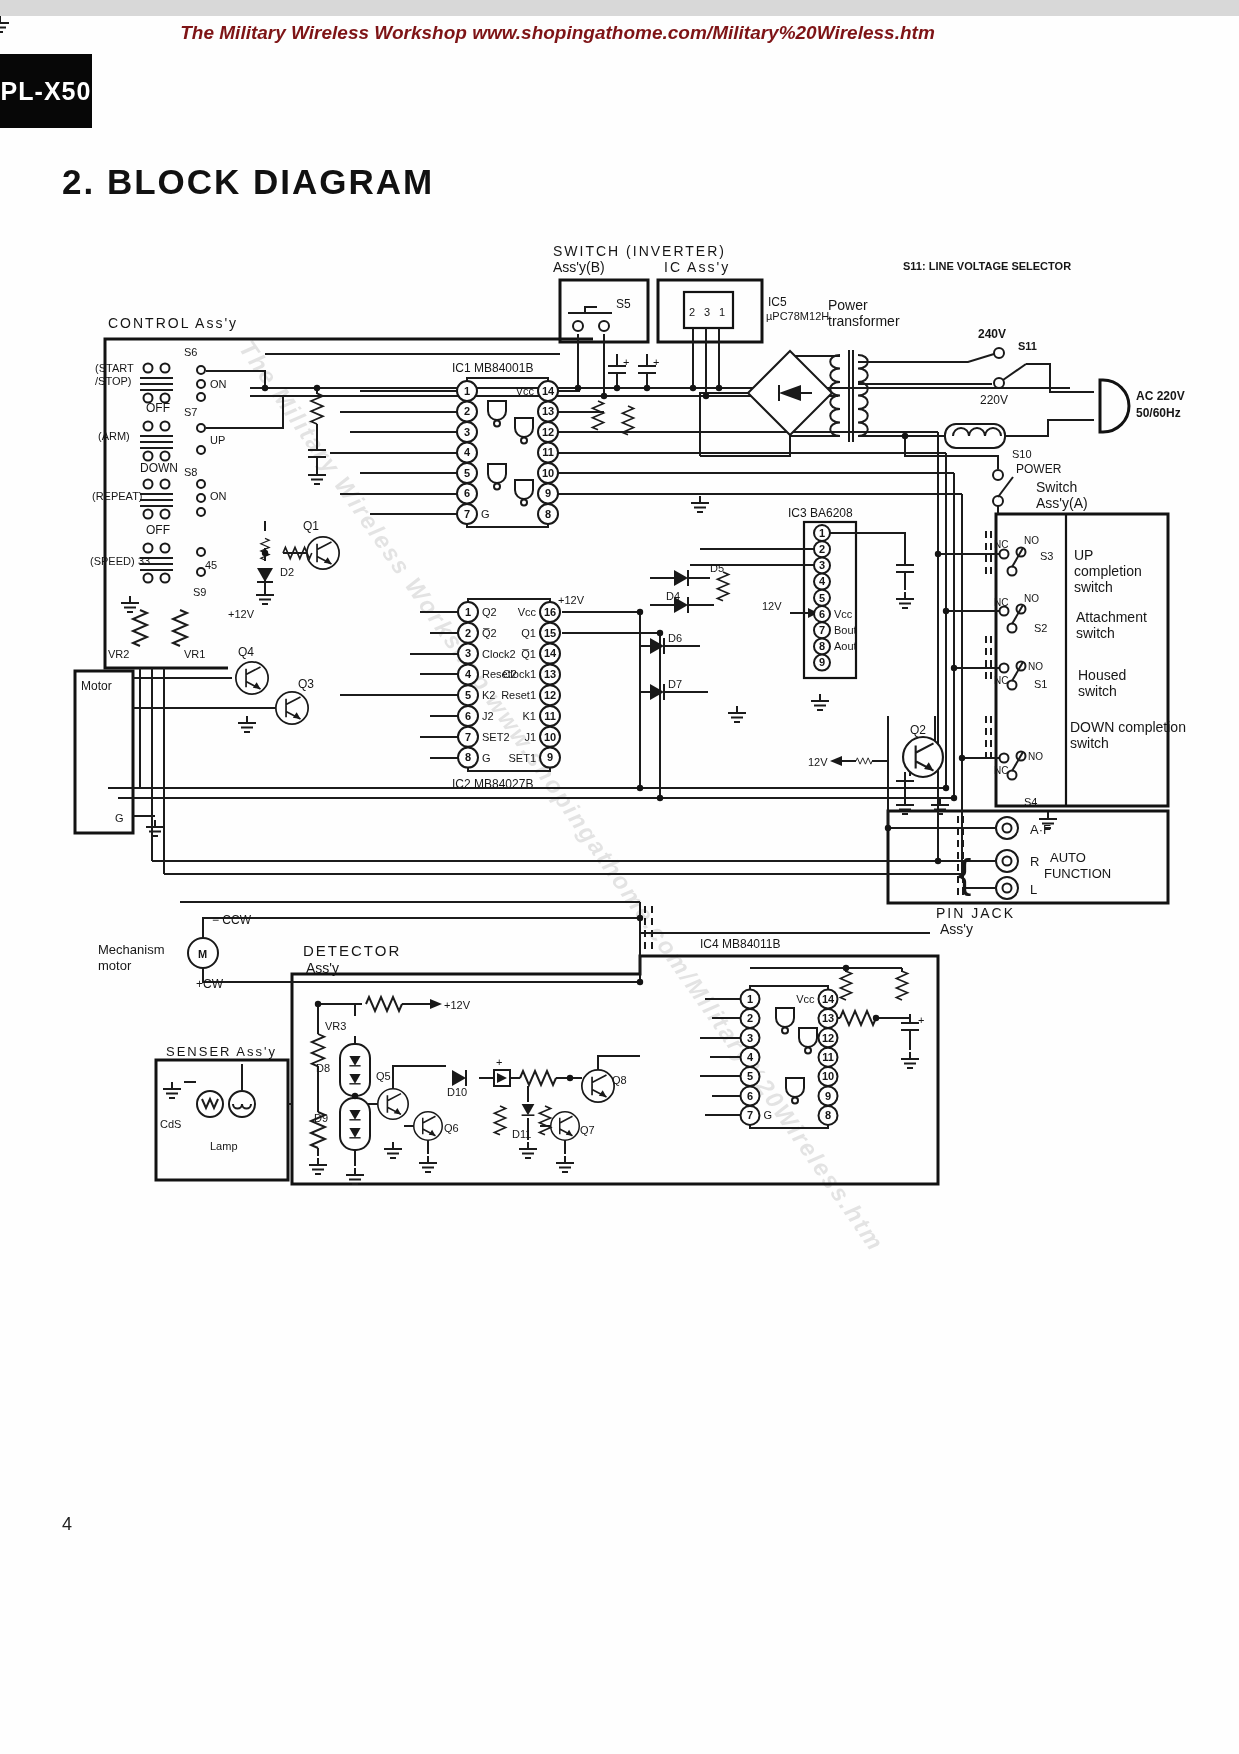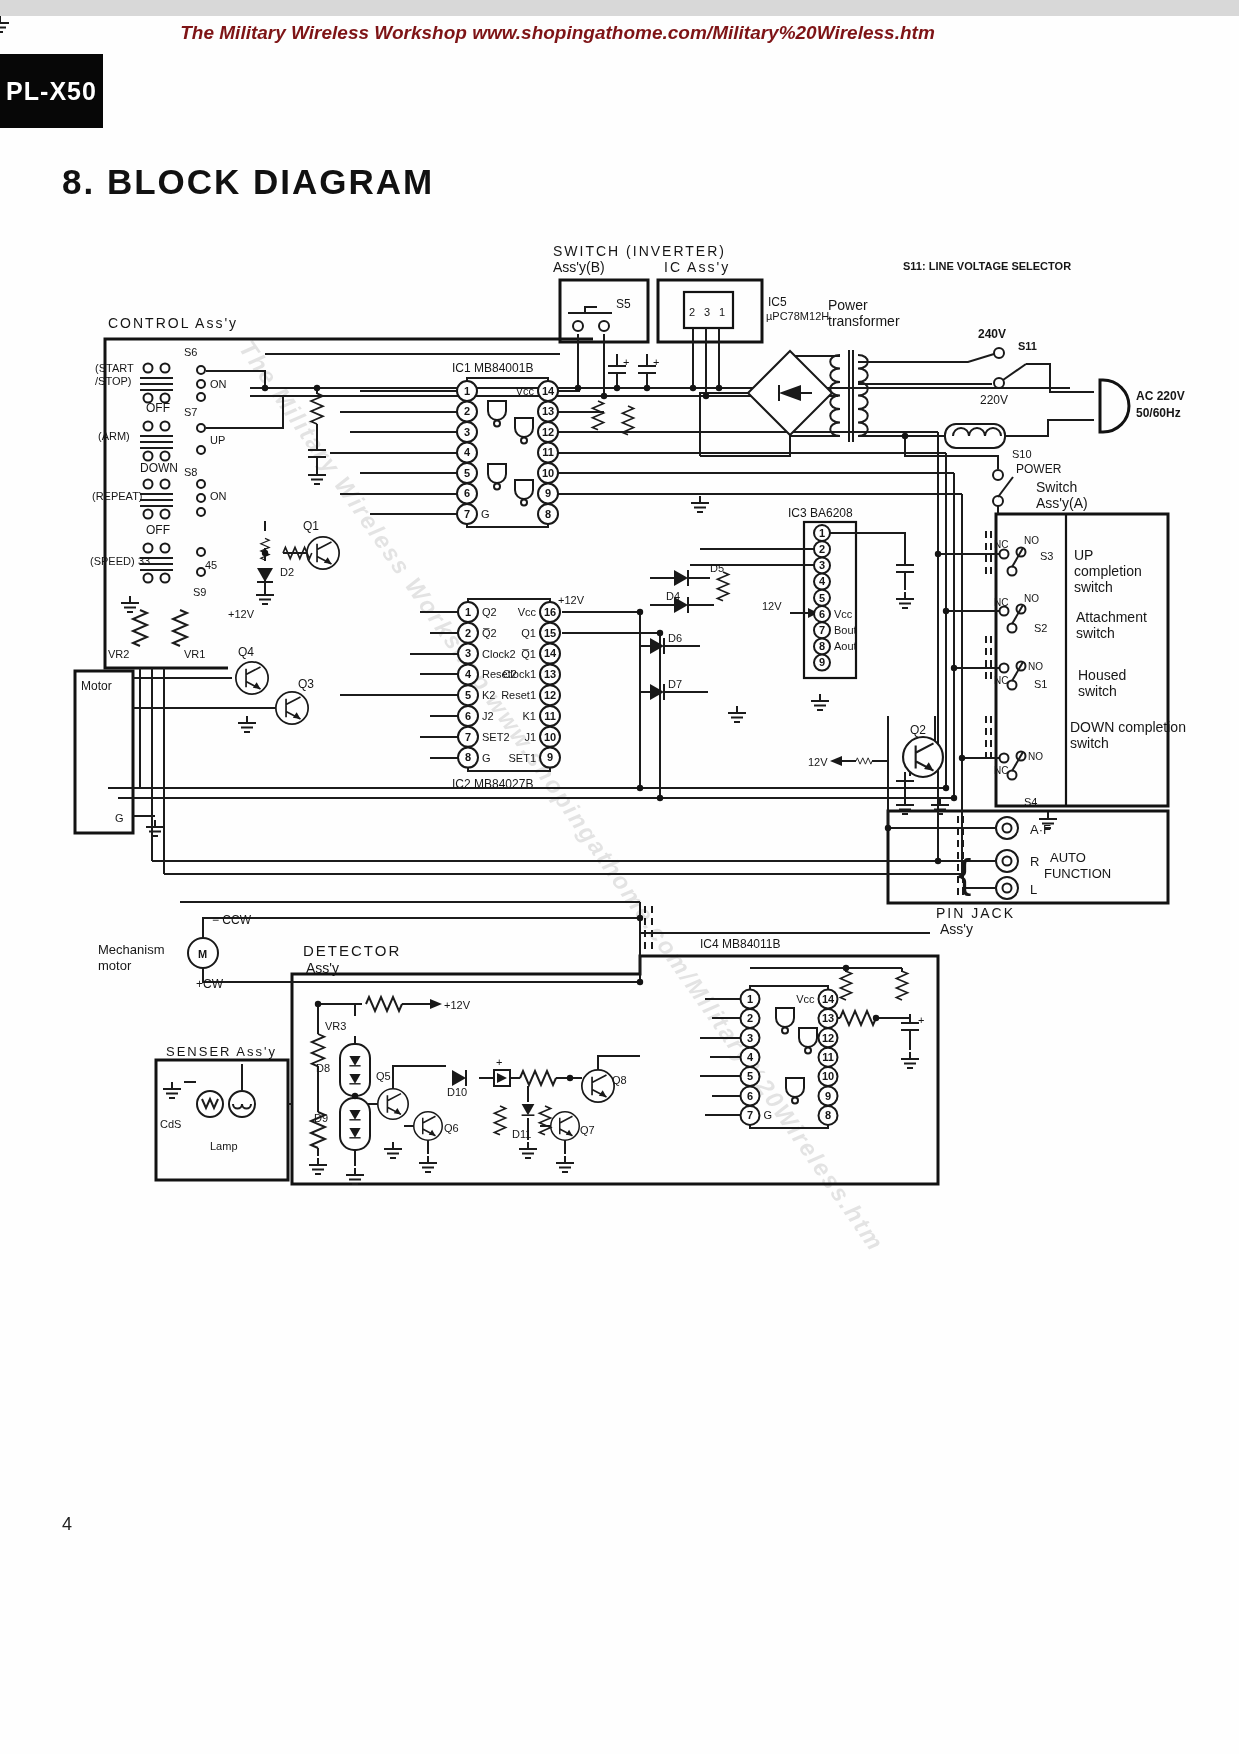--- a/index.html
+++ b/index.html
@@ -1,20 +1,20 @@
 <!DOCTYPE html>
 <html><head>
 <meta charset="utf-8">
 <style>
   html,body{margin:0;padding:0;background:#d8d8d8;}
   .page{position:relative;width:1239px;height:1754px;background:#fefefe;
         font-family:"Liberation Sans",sans-serif;overflow:hidden;margin:16px auto;}
   .header{position:absolute;top:6px;left:0;width:1115px;text-align:center;
           font-style:italic;font-weight:bold;font-size:19px;color:#7e1416;}
-  .badge{position:absolute;left:0;top:38px;width:103px;height:74px;background:#070707;
+  .badge{position:absolute;left:0;top:38px;width:92px;height:74px;background:#070707;
          color:#fff;display:flex;align-items:center;justify-content:center;
          font-weight:bold;font-size:25px;letter-spacing:1px;}
   .title{position:absolute;left:62px;top:146px;font-size:35px;font-weight:bold;
          letter-spacing:2px;color:#111;}
   .pagenum{position:absolute;left:62px;top:1498px;font-size:18px;color:#222;}
   svg.schem{position:absolute;left:0;top:0;}
   svg text{fill:#161616;font-family:"Liberation Sans",sans-serif;font-size:12px;}
   .t10{font-size:10px}.t11{font-size:11px}.t12{font-size:12px}.t13{font-size:13px}
   .t14{font-size:14px}.t15{font-size:15px}.b{font-weight:bold}.ls{letter-spacing:2px}
   .wire{stroke:#1b1b1b;stroke-width:2;fill:none;}
@@ -29,21 +29,21 @@
   .wm{font-size:24px;font-style:italic;font-weight:bold;fill:rgba(50,50,50,0.13);letter-spacing:2px;}
 </style>
 </head>
 <body>
 
 <div class="page">
   <div class="header">The Military Wireless Workshop www.shopingathome.com/Military%20Wireless.htm</div>
   <div class="badge">
     <span>PL-X50</span>
   </div>
-  <div class="title">8. BLOCK DIAGRAM</div>
+  <div class="title">2. BLOCK DIAGRAM</div>
   <div class="pagenum">4</div>
 
   <svg class="schem" width="1239" height="1754" viewBox="0 0 1239 1754">
     <defs>
       <g id="gnd">
           <path class="wire" d="M0,0 V7 M-9,7 H9 M-6,11.5 H6 M-3,16 H3"></path>
         </g>
       <g id="npn">
           <circle r="19" class="sym"></circle>
           <path class="wire" d="M-7,-11 V11 M-7,-4 L10,-13 M-7,4 L10,13"></path>

